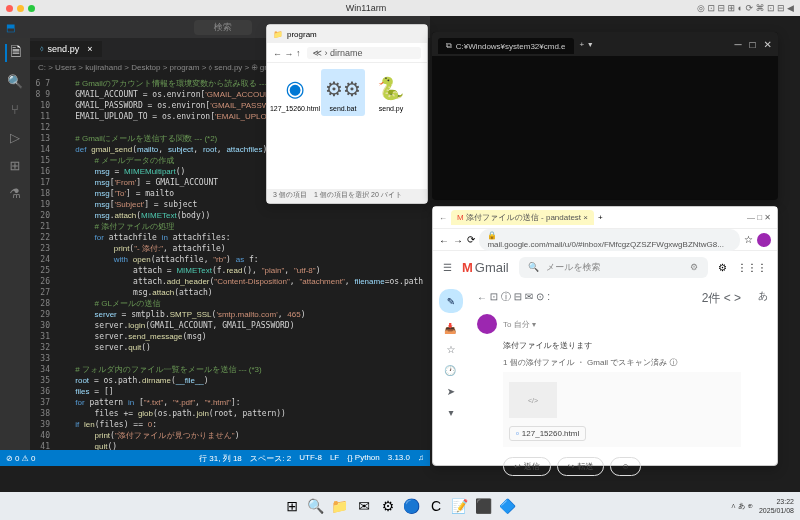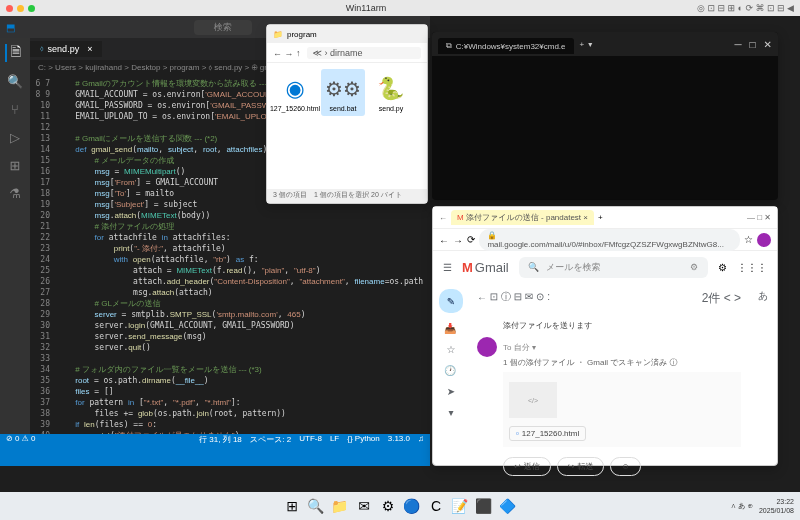--- a/index.html
+++ b/index.html
@@ -18,21 +18,21 @@
 .vs-act-icon{width:18px;height:18px;color:#858585;display:flex;align-items:center;justify-content:center;font-size:13px}
 .vs-act-icon.active{color:#fff;border-left:2px solid #007acc;margin-left:-2px;padding-left:2px}
 .vs-main{flex:1;display:flex;flex-direction:column}
 .vs-tabs{height:22px;background:#252526;display:flex;align-items:center}
 .vs-tab{padding:3px 10px;background:#1e1e1e;color:#fff;font-size:9px;display:flex;align-items:center;gap:4px}
 .vs-tab-icon{color:#519aba;font-size:8px}
 .vs-breadcrumb{height:16px;background:#1e1e1e;color:#888;font-size:8px;padding:2px 8px;display:flex;align-items:center}
 .vs-editor{flex:1;background:#1e1e1e;display:flex;overflow:hidden}
 .vs-gutter{width:26px;background:#1e1e1e;color:#858585;text-align:right;padding:2px 6px 2px 2px;font-size:8px;font-family:Consolas,monospace;line-height:11px}
 .vs-code{flex:1;font-family:Consolas,monospace;font-size:8px;line-height:11px;color:#d4d4d4;padding:2px 0;white-space:pre}
-.vs-status{position:absolute;bottom:0;left:0;right:0;height:32px;background:#007acc;color:#fff;font-size:8px;display:flex;padding:0 6px;gap:10px}
+.vs-status{position:absolute;bottom:0;left:0;right:0;height:16px;background:#007acc;color:#fff;font-size:8px;display:flex;align-items:center;padding:0 6px;gap:10px}
 .vs-status-right{margin-left:auto;display:flex;gap:8px}
 .c-kw{color:#569cd6}.c-str{color:#ce9178}.c-fn{color:#dcdcaa}.c-cm{color:#6a9955}.c-var{color:#9cdcfe}.c-cls{color:#4ec9b0}
 .explorer{position:absolute;top:24px;left:266px;width:162px;height:180px;background:#fff;border:1px solid #ccc;border-radius:4px;box-shadow:0 4px 12px rgba(0,0,0,0.2)}
 .exp-title{height:18px;background:#f0f0f0;display:flex;align-items:center;padding:0 6px;gap:4px;font-size:8px}
 .exp-folder-icon{color:#f5c542}
 .exp-toolbar{height:24px;background:#fff;border-bottom:1px solid #eee;display:flex;align-items:center;padding:0 6px;gap:6px;color:#555;font-size:9px}
 .exp-new{background:#f5f5f5;border-radius:3px;padding:2px 6px;font-size:8px}
 .exp-nav{height:20px;display:flex;align-items:center;padding:0 6px;gap:6px;font-size:9px;color:#555;border-bottom:1px solid #eee}
 .exp-path{background:#f5f5f5;border-radius:3px;padding:1px 6px;flex:1}
 .exp-files{display:flex;padding:6px;gap:4px}
@@ -294,25 +294,25 @@
       <span>🕐</span>
       <span>➤</span>
       <span>▾</span>
     </div>
     <div class="gm-content">
       <div class="gm-toolbar">
         <span>← ⊡ ⓘ ⊟ ✉ ⊙ :</span>
         <span class="gm-toolbar-right">2件 &lt; &gt;</span>
       </div>
       <div class="gm-msg">
-        <div style="padding:6px 0 6px 26px">添付ファイルを送ります</div>
         <div style="display:flex;gap:6px;align-items:center">
           <span style="width:20px;height:20px;background:#9c27b0;border-radius:50%"></span>
           <span style="color:#888">To 自分 ▾</span>
         </div>
+        <div style="padding:6px 0 6px 26px">添付ファイルを送ります</div>
         <div style="padding-left:26px">
           <div style="color:#666">1 個の添付ファイル ・ Gmail でスキャン済み ⓘ</div>
           <div class="gm-attach-area">
             <div class="gm-attach-thumb">&lt;/&gt;</div>
             <div class="gm-attach-chip">
               <span style="color:#1a73e8">▫</span>
               <span>127_15260.html</span>
             </div>
           </div>
           <div class="gm-actions">

